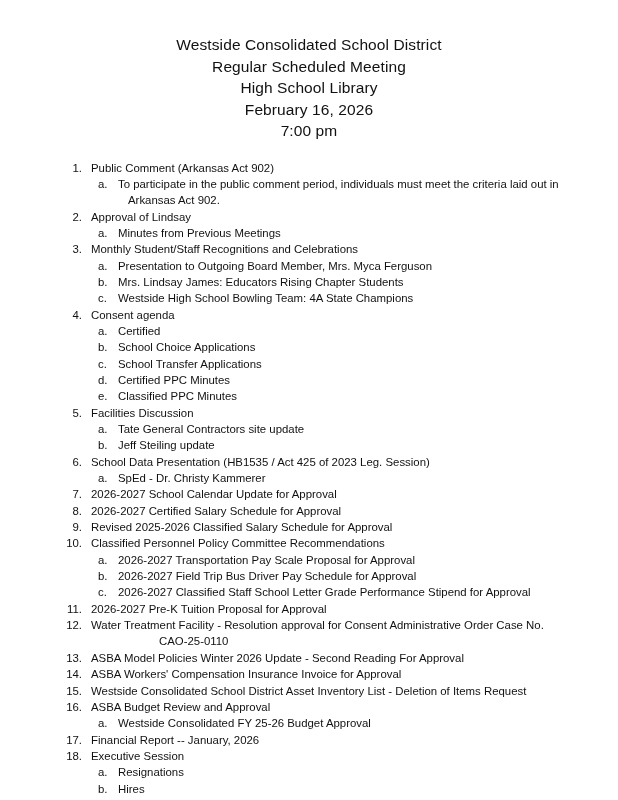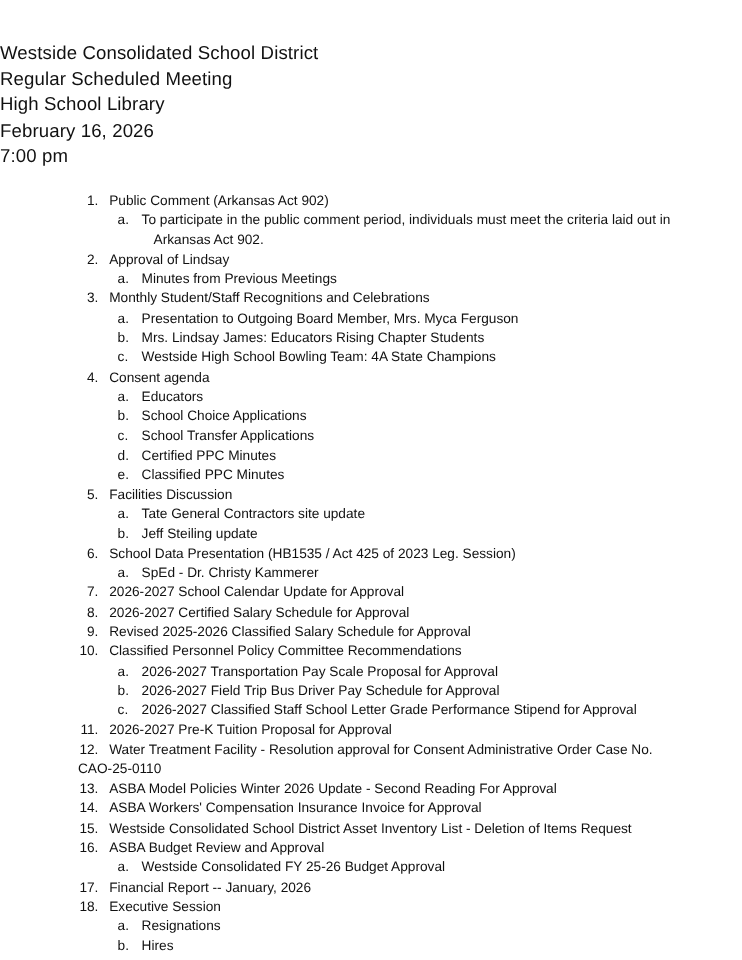--- a/index.html
+++ b/index.html
@@ -21,20 +21,21 @@
     position: relative;
     width: 618px;
     height: 800px;
     background: #ffffff;
     box-sizing: border-box;
   }
 
   
   .doc-header {
     padding-top: 34px;
+    text-align: center;
   }
   .doc-header .hline {
     font-size: 15.5px;
     line-height: 21.5px;
     letter-spacing: 0.1px;
     white-space: nowrap;
   }
 
   
   .agenda {
@@ -82,21 +83,21 @@
     box-sizing: content-box;
     white-space: nowrap;
   }
   .subitem > .text {
     flex: 1 1 auto;
     padding-left: 8px;
     padding-right: 28px;
   }
 
   
-  .cont-1 { padding-left: 65px; }
+  .cont-1 { padding-left: 111px; margin-left: 48px; }
   .cont-2 { padding-left: 128px; }
   .cont-1, .cont-2 {
     font-size: 11.4px;
     line-height: 16.35px;
   }
 </style>
 </head>
 <body>
 
 <div class="page">
@@ -150,21 +151,21 @@
             <span class="text">Westside High School Bowling Team: 4A State Champions</span>
           </div>
         </li>
         <li>
           <div class="item">
             <span class="marker">4.</span>
             <span class="text">Consent agenda</span>
           </div>
           <div class="subitem">
             <span class="marker">a.</span>
-            <span class="text">Educators</span>
+            <span class="text">Certified</span>
           </div>
           <div class="subitem">
             <span class="marker">b.</span>
             <span class="text">School Choice Applications</span>
           </div>
           <div class="subitem">
             <span class="marker">c.</span>
             <span class="text">School Transfer Applications</span>
           </div>
           <div class="subitem">

